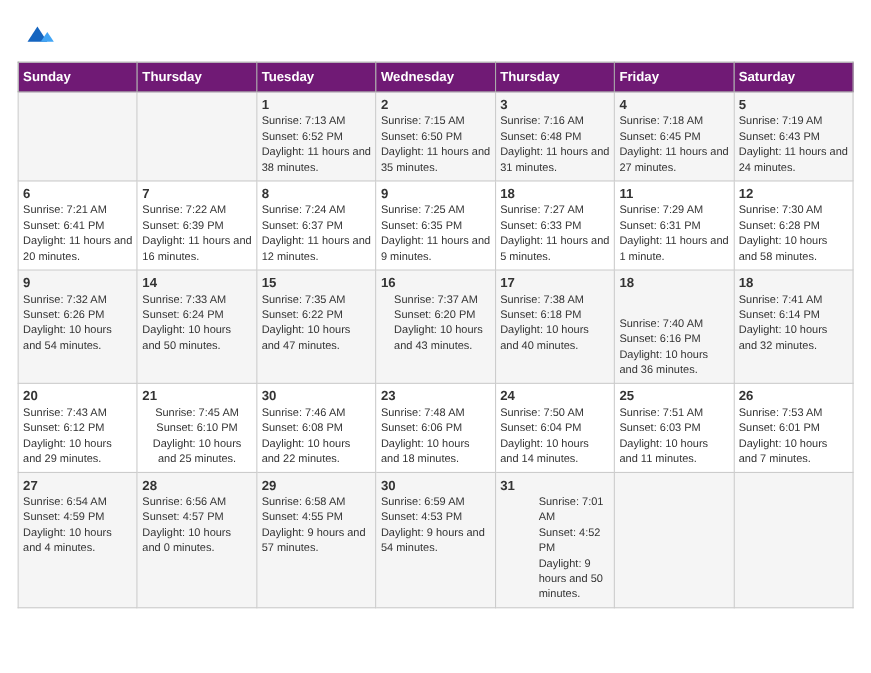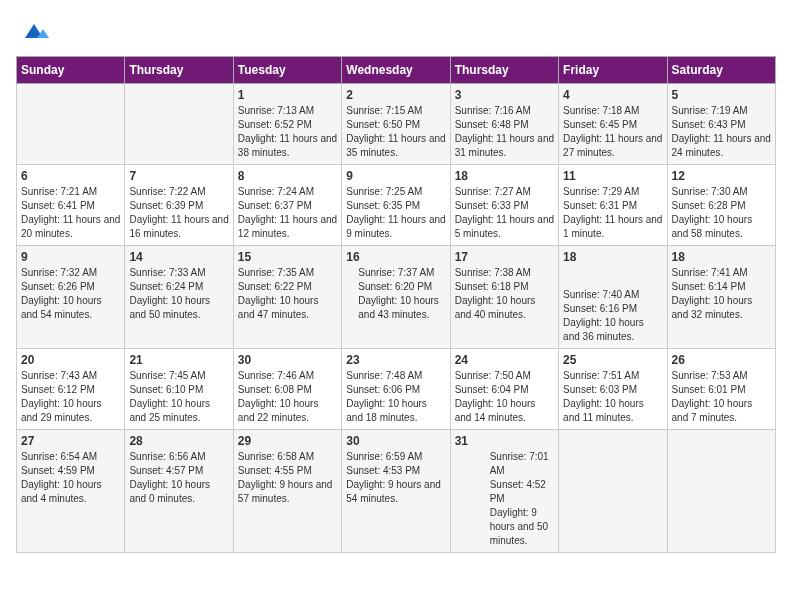--- a/index.html
+++ b/index.html
@@ -240,21 +240,21 @@
       </tr>
       <tr>
         <td>
           <span class="day-number">20</span>
           <div class="cell-content" style="white-space: pre-line;">Sunrise: 7:43 AM
 Sunset: 6:12 PM
 Daylight: 10 hours and 29 minutes.</div>
         </td>
         <td>
           <span class="day-number">21</span>
-          <div class="cell-content" style="white-space: pre-line;">Sunrise: 7:45 AM
+          <div class="cell-content" style="white-space: pre-line; text-align: center;">Sunrise: 7:45 AM
 Sunset: 6:10 PM
 Daylight: 10 hours and 25 minutes.</div>
         </td>
         <td>
           <span class="day-number">30</span>
           <div class="cell-content" style="white-space: pre-line;">Sunrise: 7:46 AM
 Sunset: 6:08 PM
 Daylight: 10 hours and 22 minutes.</div>
         </td>
         <td>

